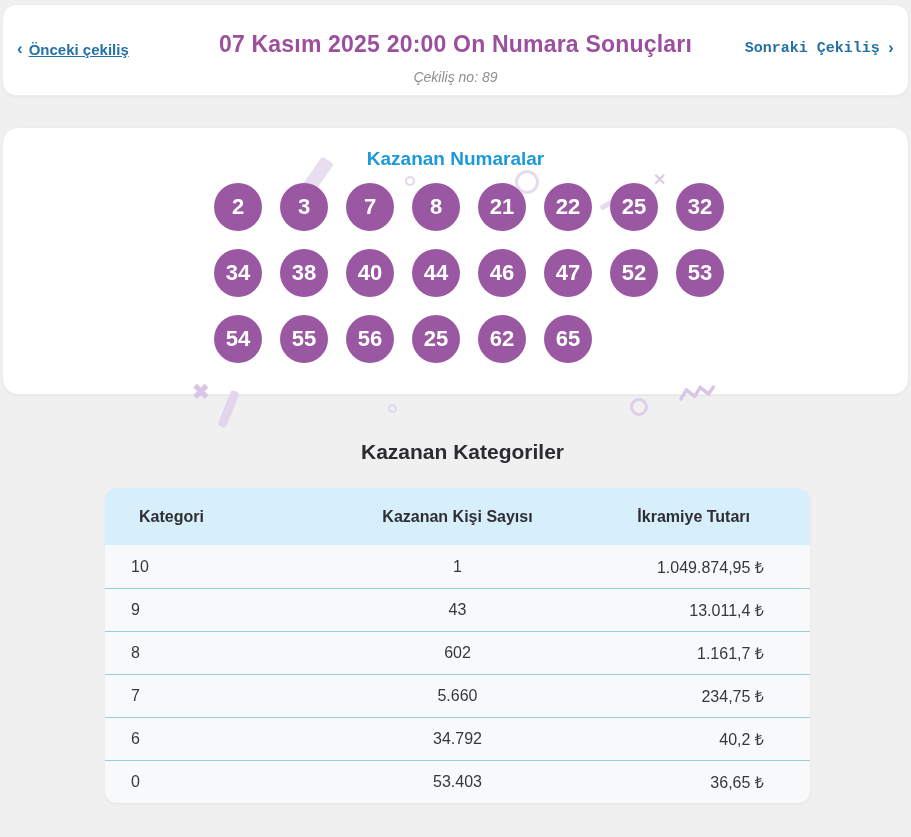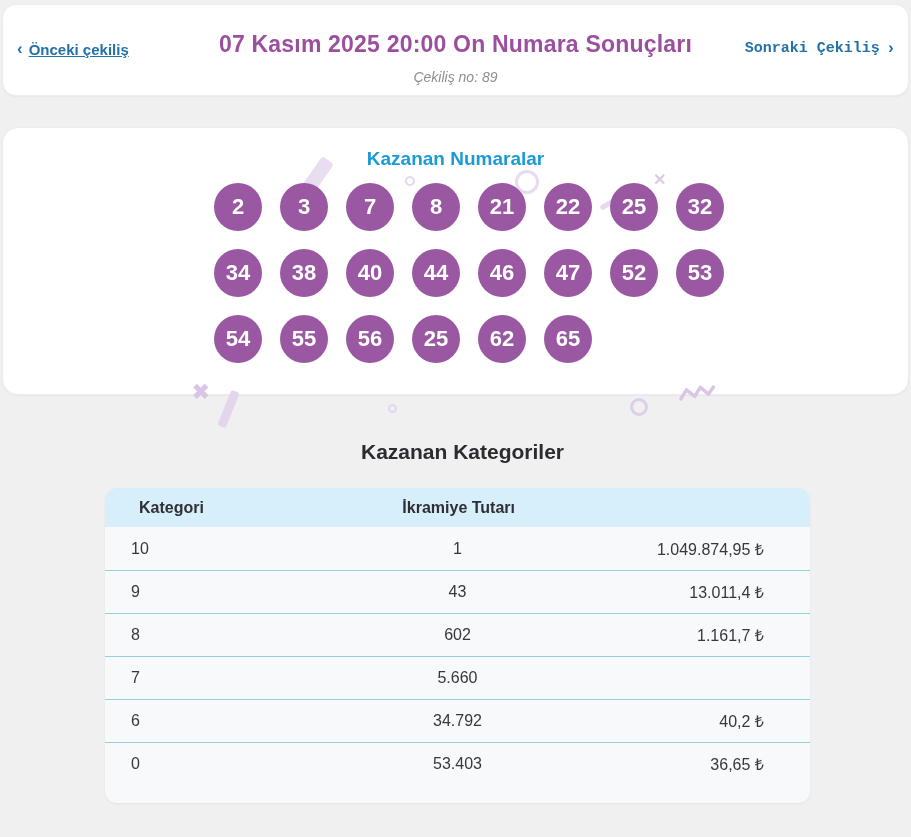--- a/index.html
+++ b/index.html
@@ -67,21 +67,21 @@
     position:absolute; top:440px; left:14px; right:0;
     text-align:center; color:#2b2b30; font-size:21px; font-weight:700;
   }
   .table-card {
     left:105px; top:488px; width:705px; height:315px;
     border-radius:12px; background:#f8f9fa; border:none;
     box-shadow:0 1px 3px rgba(0,0,0,0.05);
     overflow:hidden;
   }
   .thead {
-    height:39px; background:#d7eefb;
+    height:57px; background:#d7eefb;
     display:grid; grid-template-columns:1fr 1fr 1fr; align-items:center;
     color:#2f2f33; font-size:16px; font-weight:700;
   }
   .th.c0 { padding-left:34px; text-align:left; }
   .th.c1 { text-align:center; }
   .th.c2 { padding-right:60px; text-align:right; }
   .trow {
     height:43px;
     display:grid; grid-template-columns:1fr 1fr 1fr; align-items:center;
     color:#38383c; font-size:16px;
@@ -148,20 +148,21 @@
 <div class="deco deco-circle" style="left:630px; top:398px; width:18px; height:18px; border:3px solid #ddcfe9;"></div>
 <svg class="deco" style="left:678px; top:382px; transform:rotate(-10deg);" width="38" height="20" viewBox="0 0 38 20">
   <polyline points="2,14 9,6 16,14 23,6 30,14 36,8" fill="none" stroke="#d9c6e6" stroke-width="3.5" stroke-linecap="round" stroke-linejoin="round"></polyline>
 </svg>
 
 <div class="categories-heading">Kazanan Kategoriler</div>
 
 <div class="card table-card">
   <div class="thead">
     <div class="th c0">Kategori</div>
+    <div class="th c1">Kazanan Kişi Sayısı</div>
     <div class="th c2">İkramiye Tutarı</div>
   </div>
   <div>
       <div class="trow">
         <div class="td c0">10</div>
         <div class="td c1">1</div>
         <div class="td c2">1.049.874,95 ₺</div>
       </div>
       <div class="trow">
         <div class="td c0">9</div>
@@ -169,20 +170,21 @@
         <div class="td c2">13.011,4 ₺</div>
       </div>
       <div class="trow">
         <div class="td c0">8</div>
         <div class="td c1">602</div>
         <div class="td c2">1.161,7 ₺</div>
       </div>
       <div class="trow">
         <div class="td c0">7</div>
         <div class="td c1">5.660</div>
+        <div class="td c2">234,75 ₺</div>
       </div>
       <div class="trow">
         <div class="td c0">6</div>
         <div class="td c1">34.792</div>
         <div class="td c2">40,2 ₺</div>
       </div>
       <div class="trow">
         <div class="td c0">0</div>
         <div class="td c1">53.403</div>
         <div class="td c2">36,65 ₺</div>

